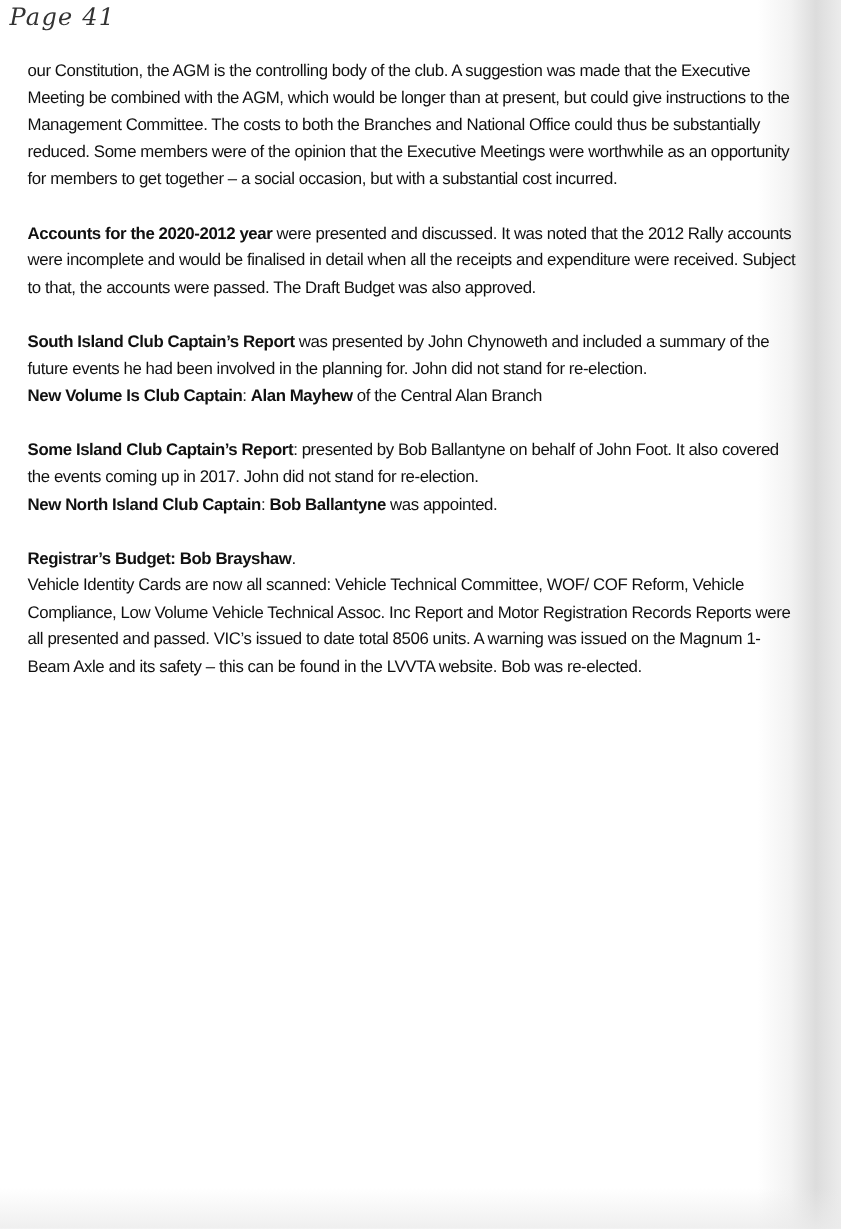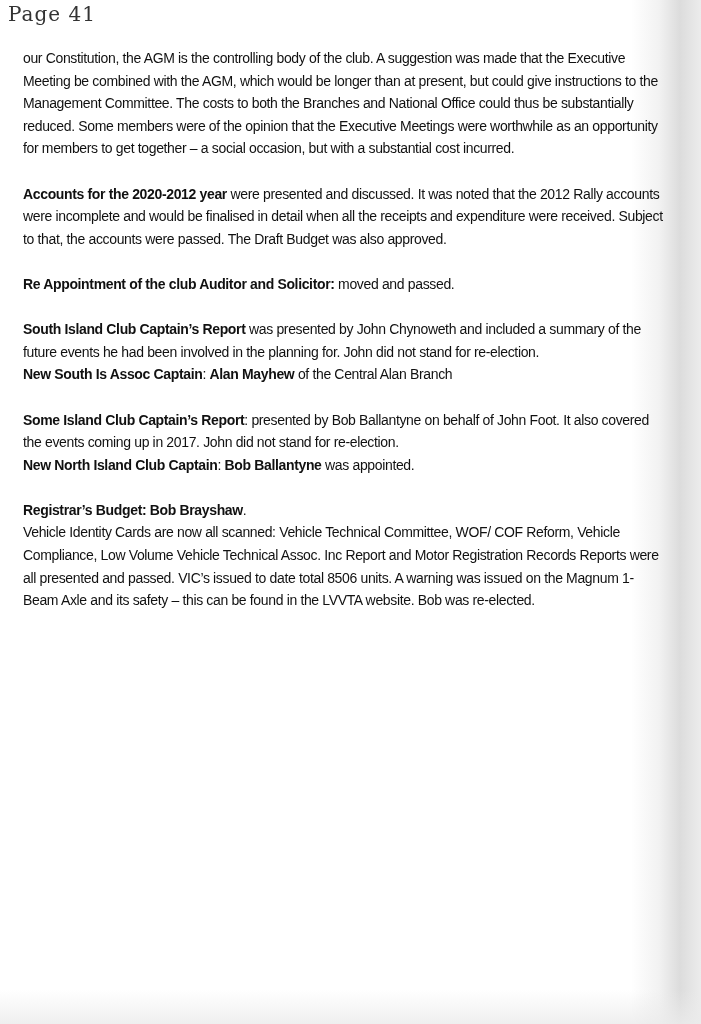--- a/index.html
+++ b/index.html
@@ -12,21 +12,21 @@
   .page {
     position: absolute; left: 0; top: 0; width: 701px; height: 1024px;
     background: linear-gradient(to right, #ffffff 0%, #ffffff 90%, #f2f2f2 94%, #dcdcdc 97%, #ececec 100%);
   }
   .bottom-shade {
     position: absolute; left: 0; right: 0; top: 990px; height: 34px;
     background: linear-gradient(to bottom, rgba(255,255,255,0), rgba(235,235,235,0.8));
   }
   .handwritten {
     position: absolute; left: 8px; top: 2px;
-    font-family: "DejaVu Serif", serif; 
+    font-family: "DejaVu Serif", serif; font-style: italic;
     font-size: 20px; color: #333; letter-spacing: 1px;
   }
   .content {
     position: absolute; left: 23px; top: 47px; width: 640px;
     font-size: 14px; line-height: 22.6px; letter-spacing: -0.35px;
   }
   p { margin: 0 0 22.6px 0; }
   p.tight { margin-bottom: 0; }
   b { font-weight: bold; }
 </style>
@@ -34,24 +34,23 @@
 <body>
 
 <div class="page">
   <div class="handwritten">Page 41</div>
 
   <div class="content">
     <p>our Constitution, the AGM is the controlling body of the club.  A suggestion was made that the Executive Meeting be combined with the AGM, which would be longer than at present, but could give instructions to the Management Committee. The costs to both the Branches and National Office could thus be substantially reduced.  Some members were of the opinion that the Executive Meetings were worthwhile as an opportunity for members to get together – a social occasion, but with a substantial cost incurred.</p>
 
     <p><b>Accounts for the 2020-2012 year</b><span> were presented and discussed.  It was noted that the 2012 Rally accounts were incomplete and would be finalised in detail when all the receipts and expenditure were received. Subject to that, the accounts were passed.  The Draft Budget was also approved.</span></p>
 
-    <p><b>Re Appointment of the club Auditor and Solicitor:</b><span>  moved and passed.</span></p>
 
     <p class="tight"><b>South Island Club Captain’s Report</b><span> was presented by John Chynoweth and included a summary of the future events he had been involved in the planning for.  John did not stand for re-election.</span></p>
-    <p><b>New South Is Assoc Captain</b><span>: </span><b>Alan Mayhew</b><span> of the Central Alan Branch</span></p>
+    <p><b>New Volume Is Club Captain</b><span>: </span><b>Alan Mayhew</b><span> of the Central Alan Branch</span></p>
 
     <p class="tight"><b>Some Island Club Captain’s Report</b><span>: presented by Bob Ballantyne on behalf of John Foot.  It also covered the events coming up in 2017.  John did not stand for re-election.</span></p>
     <p><b>New North Island Club Captain</b><span>: </span><b>Bob Ballantyne</b><span> was appointed.</span></p>
 
 
     <p class="tight"><b>Registrar’s Budget:  Bob Brayshaw</b><span>.</span></p>
     <p>Vehicle Identity Cards are now all scanned: Vehicle Technical Committee, WOF/ COF Reform, Vehicle Compliance, Low Volume Vehicle Technical Assoc. Inc Report and Motor Registration Records Reports were all presented and passed.  VIC’s issued to date total 8506 units.  A warning was issued on the Magnum 1-Beam Axle and its safety – this can be found in the LVVTA website. Bob was re-elected.</p>
   </div>
 
   <div class="bottom-shade"></div>

